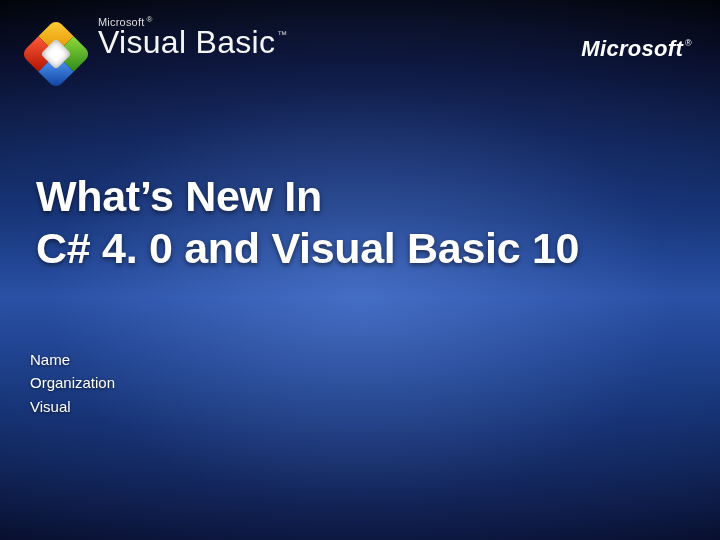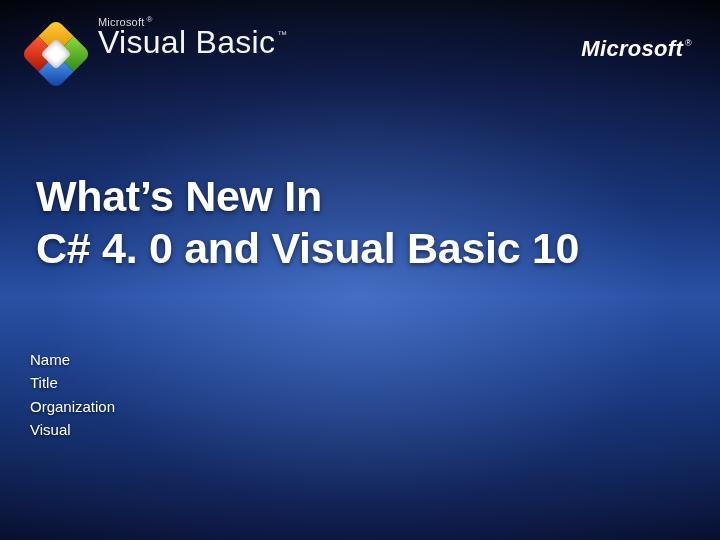--- a/index.html
+++ b/index.html
@@ -89,18 +89,17 @@
 
   <div class="title-wrap">
     <h1>
       <span class="line">What’s New In</span><br>
       <span class="line">C# 4. 0 and Visual Basic 10</span>
     </h1>
   </div>
 
   <div class="fields">
     <div>Name</div>
-    <div>Title</div>
     <div>Organization</div>
     <div>Visual</div>
   </div>
 
 </div>
 
 </body></html>

